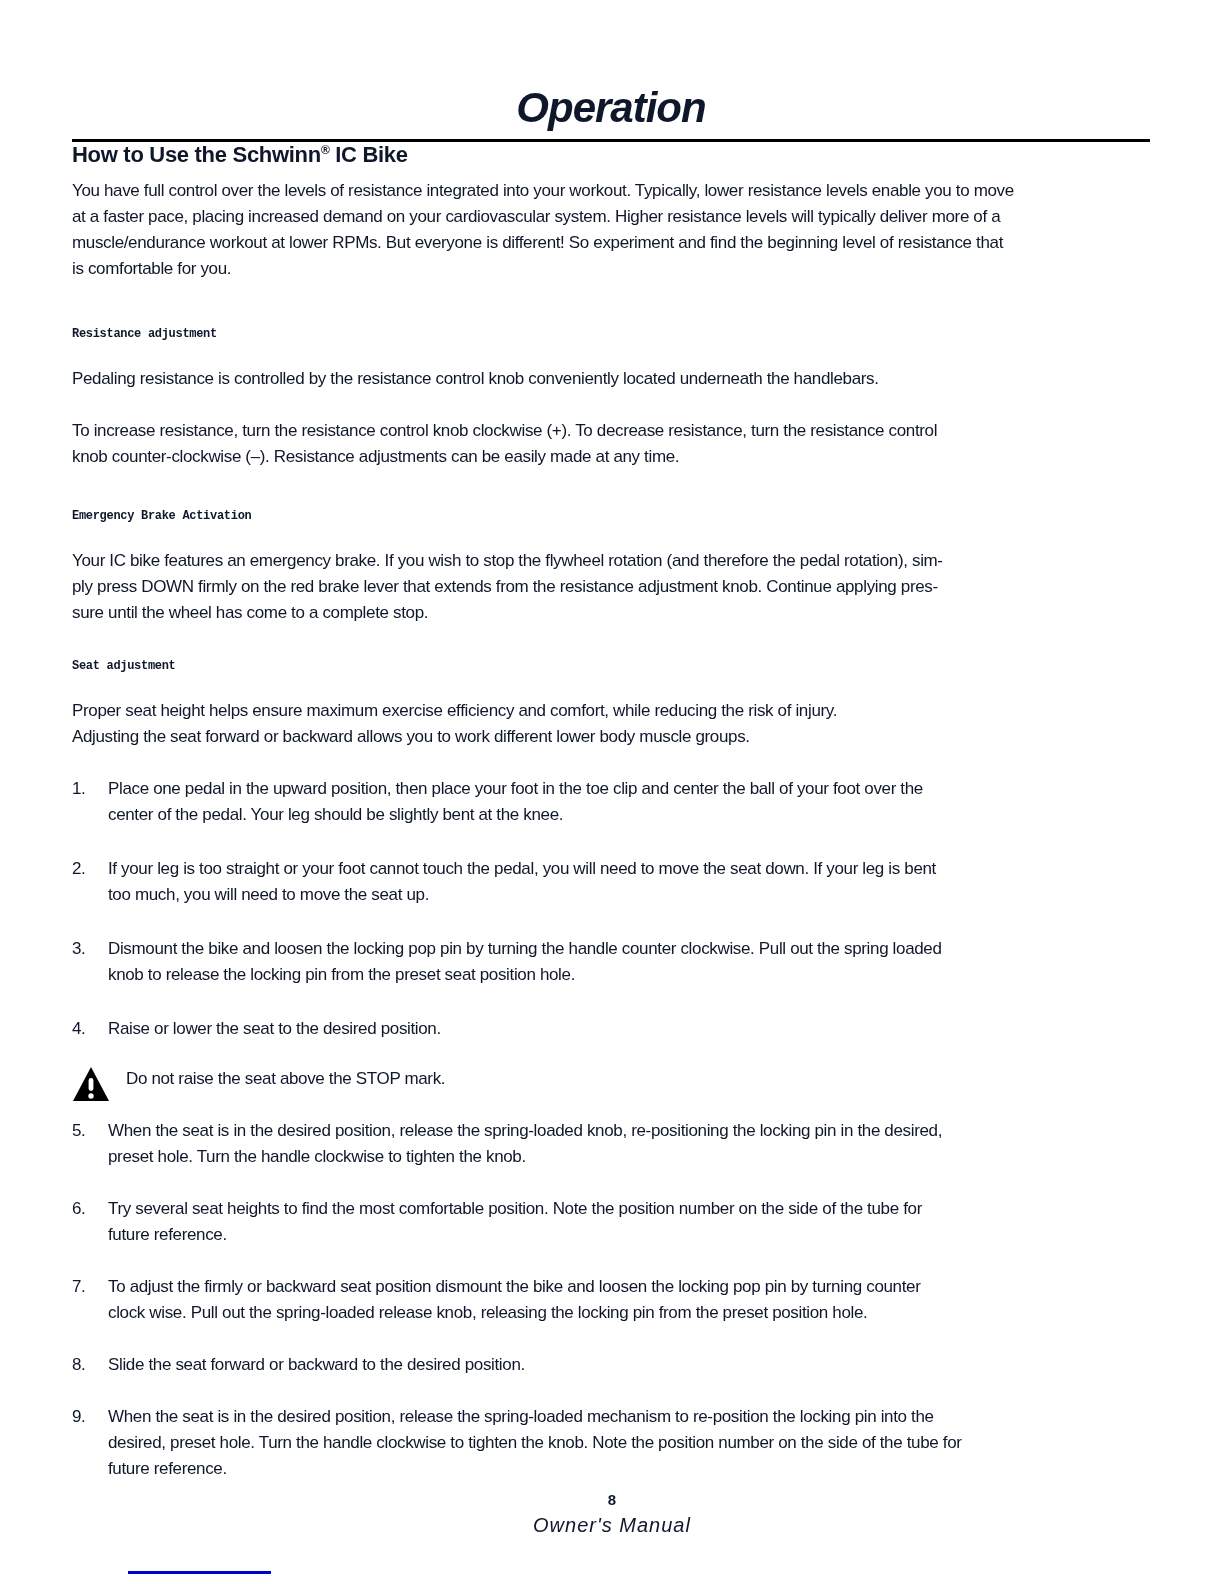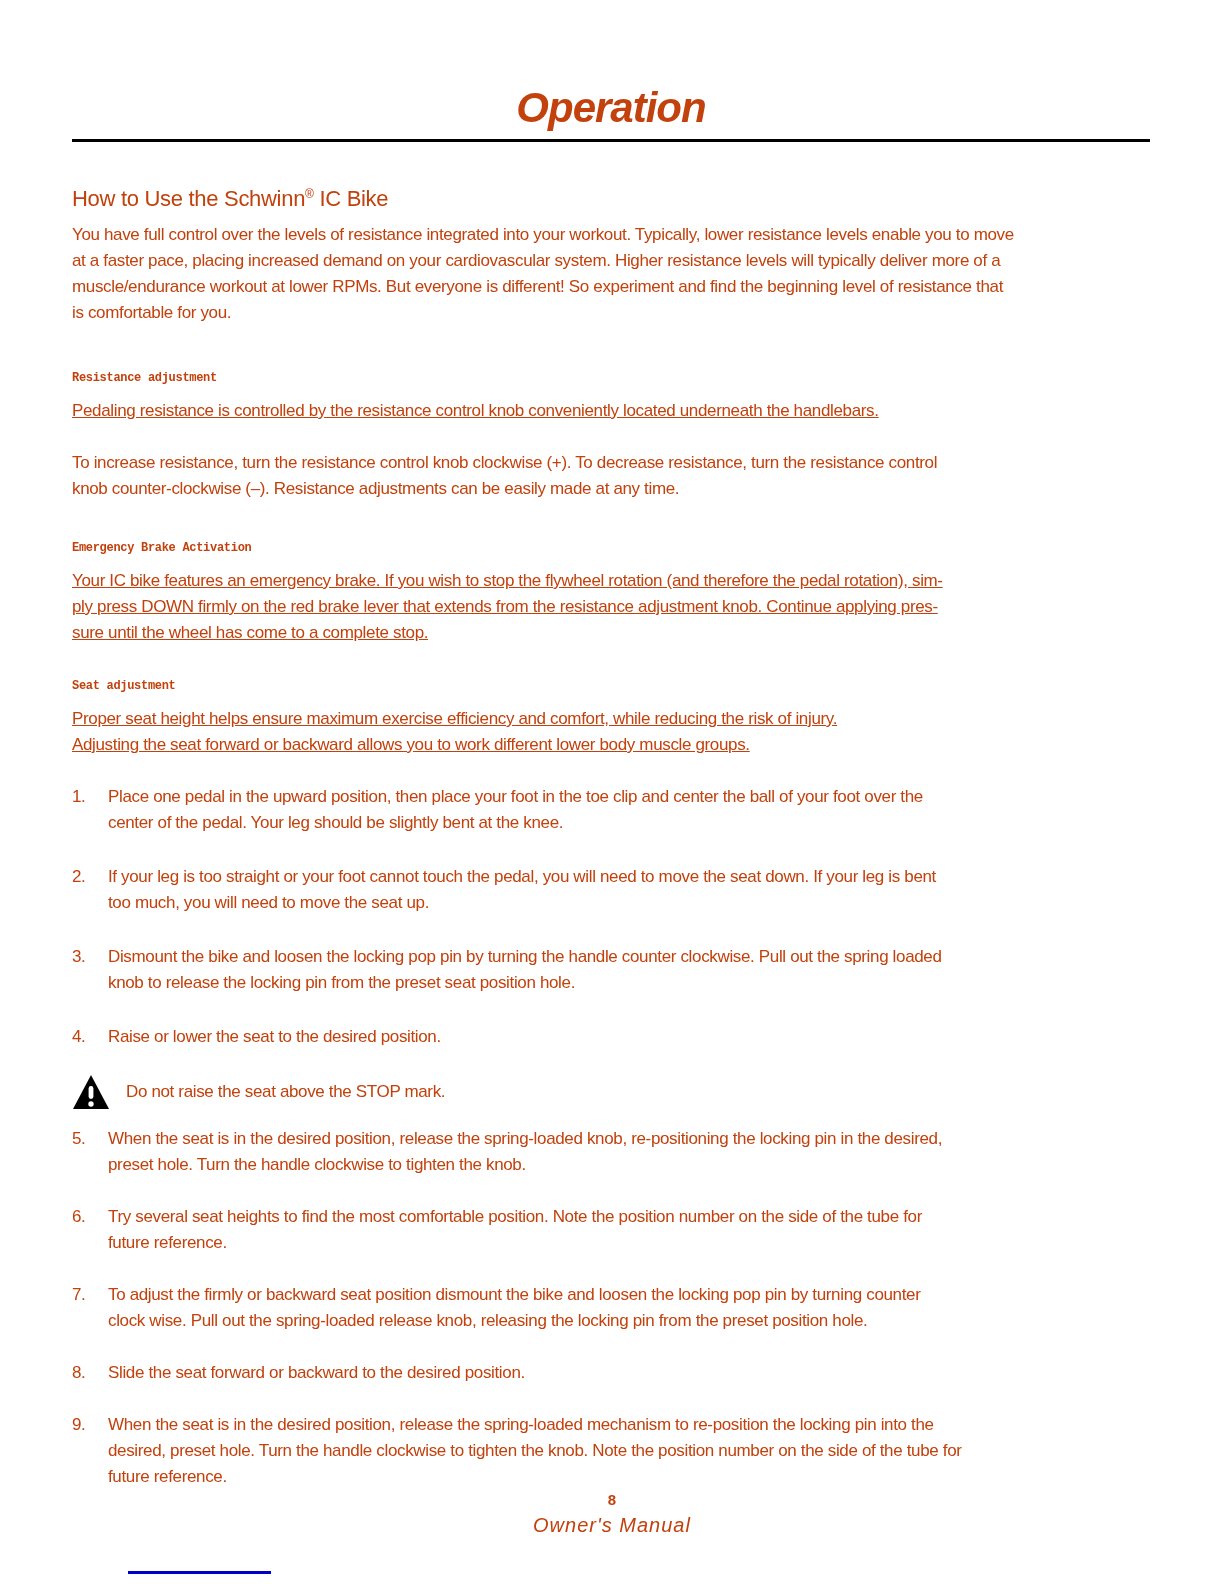--- a/index.html
+++ b/index.html
@@ -2,45 +2,44 @@
 <html><head>
 <meta charset="utf-8">
 <style>
   html, body { margin:0; padding:0; background:#e8e8e8; }
   .page {
     position:relative;
     width:1224px; height:1584px;
     margin:0 auto;
     background:#ffffff;
     font-family:"Liberation Sans", sans-serif;
-    color:#c2410c;
+    color:#0f172a;
     overflow:hidden;
     box-sizing:border-box;
   }
   .content { padding:84px 74px 0 72px; }
 
   .doc-title {
     text-align:center;
     font-size:42px;
     line-height:48px;
     font-weight:bold;
     font-style:italic;
     letter-spacing:-1px;
   }
   .title-rule {
     margin-top:7px;
     height:0;
     border-top:3px solid #000000;
   }
 
   .h1 {
-    margin-top:44px;
     font-size:22px;
     line-height:26px;
-    font-weight:normal;
+    font-weight:bold;
     letter-spacing:-0.3px;
   }
   .h1 sup { font-size:12px; vertical-align:super; line-height:0; }
 
   .h2 {
     font-size:12px;
     line-height:24px;
     font-weight:bold;
     letter-spacing:-0.3px;
     font-family:Liberation Mono, monospace;
@@ -49,34 +48,33 @@
   .mt-sec2 { margin-top:34px; }
   .mt-sec3 { margin-top:28px; }
 
   .body-text {
     font-size:17px;
     line-height:26px;
     letter-spacing:-0.35px;
     white-space:pre-line;
   }
   .intro-body { margin-top:10px; }
-  .after-h { margin-top:8px;text-decoration:underline; }
+  .after-h { margin-top:20px; }
   .para-gap { margin-top:26px; }
 
   .step { display:flex; align-items:flex-start; }
   .step-num { flex:none; width:36px; }
   .step-text { flex:1; }
   .mt-step-first { margin-top:26px; }
   .mt-step { margin-top:28px; }
   .mt-step-sm { margin-top:16px; }
   .mt-step-late { margin-top:26px; }
 
   .warning-row {
     display:flex;
-    align-items:center;
     gap:16px;
     margin-top:24px;
   }
   .warning-icon { flex:none; width:38px; height:36px; display:block; }
 
   .footer {
     position:absolute;
     left:0; right:0; top:1492px;
     text-align:center;
   }

